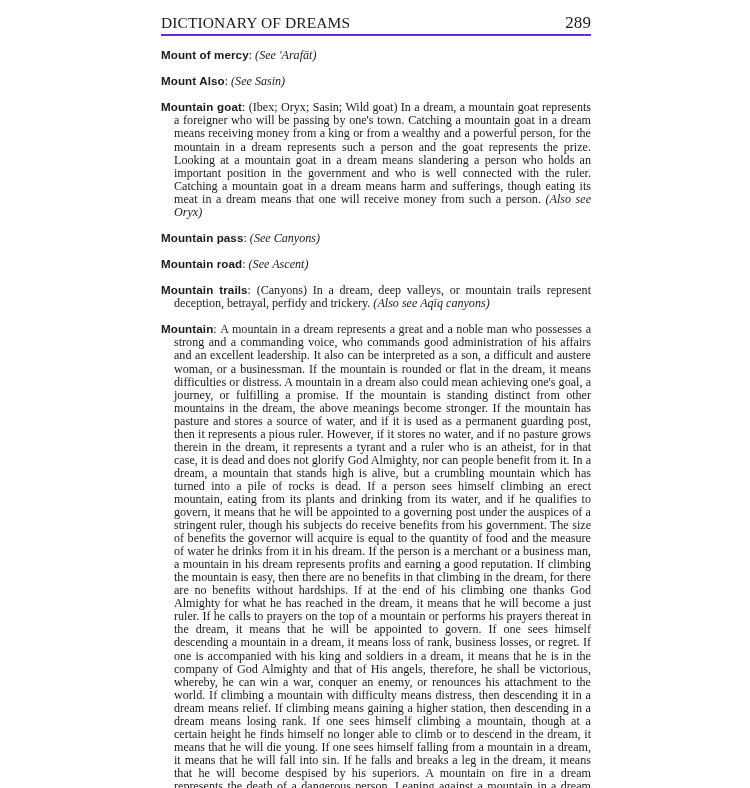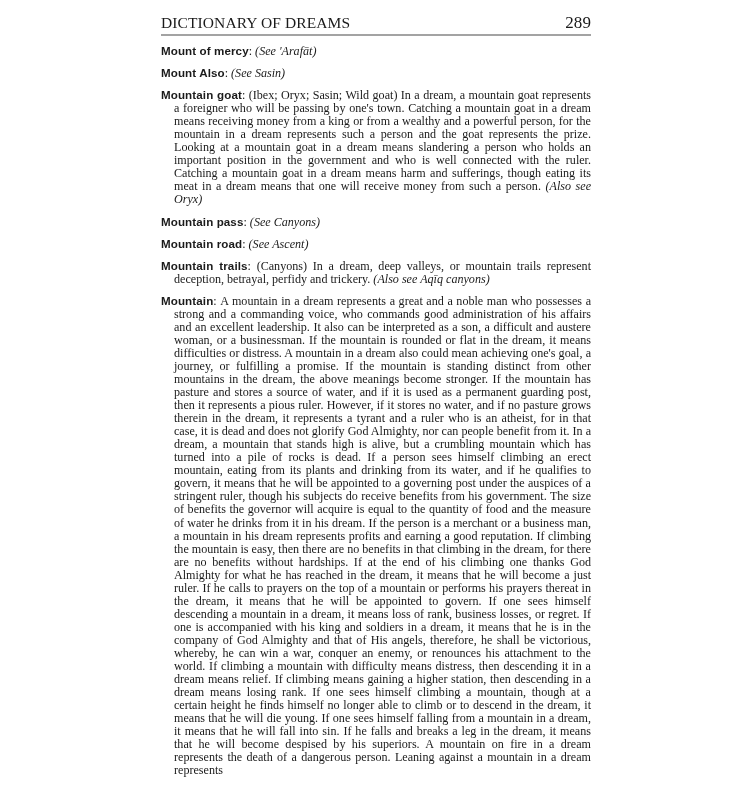--- a/index.html
+++ b/index.html
@@ -6,33 +6,32 @@
   body { width: 750px; height: 788px; overflow: hidden; position: relative; }
   .page {
     position: absolute; left: 161px; top: 12px; width: 430px;
     color: #1a1a1a;
   }
   .running-head {
     display: flex; justify-content: space-between; align-items: flex-end;
     font-family: "Liberation Serif", "DejaVu Serif", serif;
     font-size: 15.5px; letter-spacing: 0.1px;
     padding-bottom: 2px;
-    border-bottom: 2px solid #a3a3a3;
+    border-bottom: 2px solid #6d28d9;
     height: 20px; line-height: 18px;
   }
   .page-num { font-size: 17px; }
   .entries { margin-top: 5px; }
   .entry {
     font-family: "Liberation Serif", "DejaVu Serif", serif;
     font-size: 12.1px; line-height: 13.05px;
     text-align: justify;
     padding-left: 13px; text-indent: -13px;
     margin-bottom: 3.3px;
     hyphens: none;
-    margin-top: 8px;
   }
   .term {
     font-family: "Liberation Sans", "DejaVu Sans", sans-serif;
     font-weight: bold; font-size: 11.6px; letter-spacing: 0.1px;
   }
   .sep { font-family: "Liberation Serif", serif; }
   .xref { font-style: italic; }
 </style>
 </head>
 <body>

